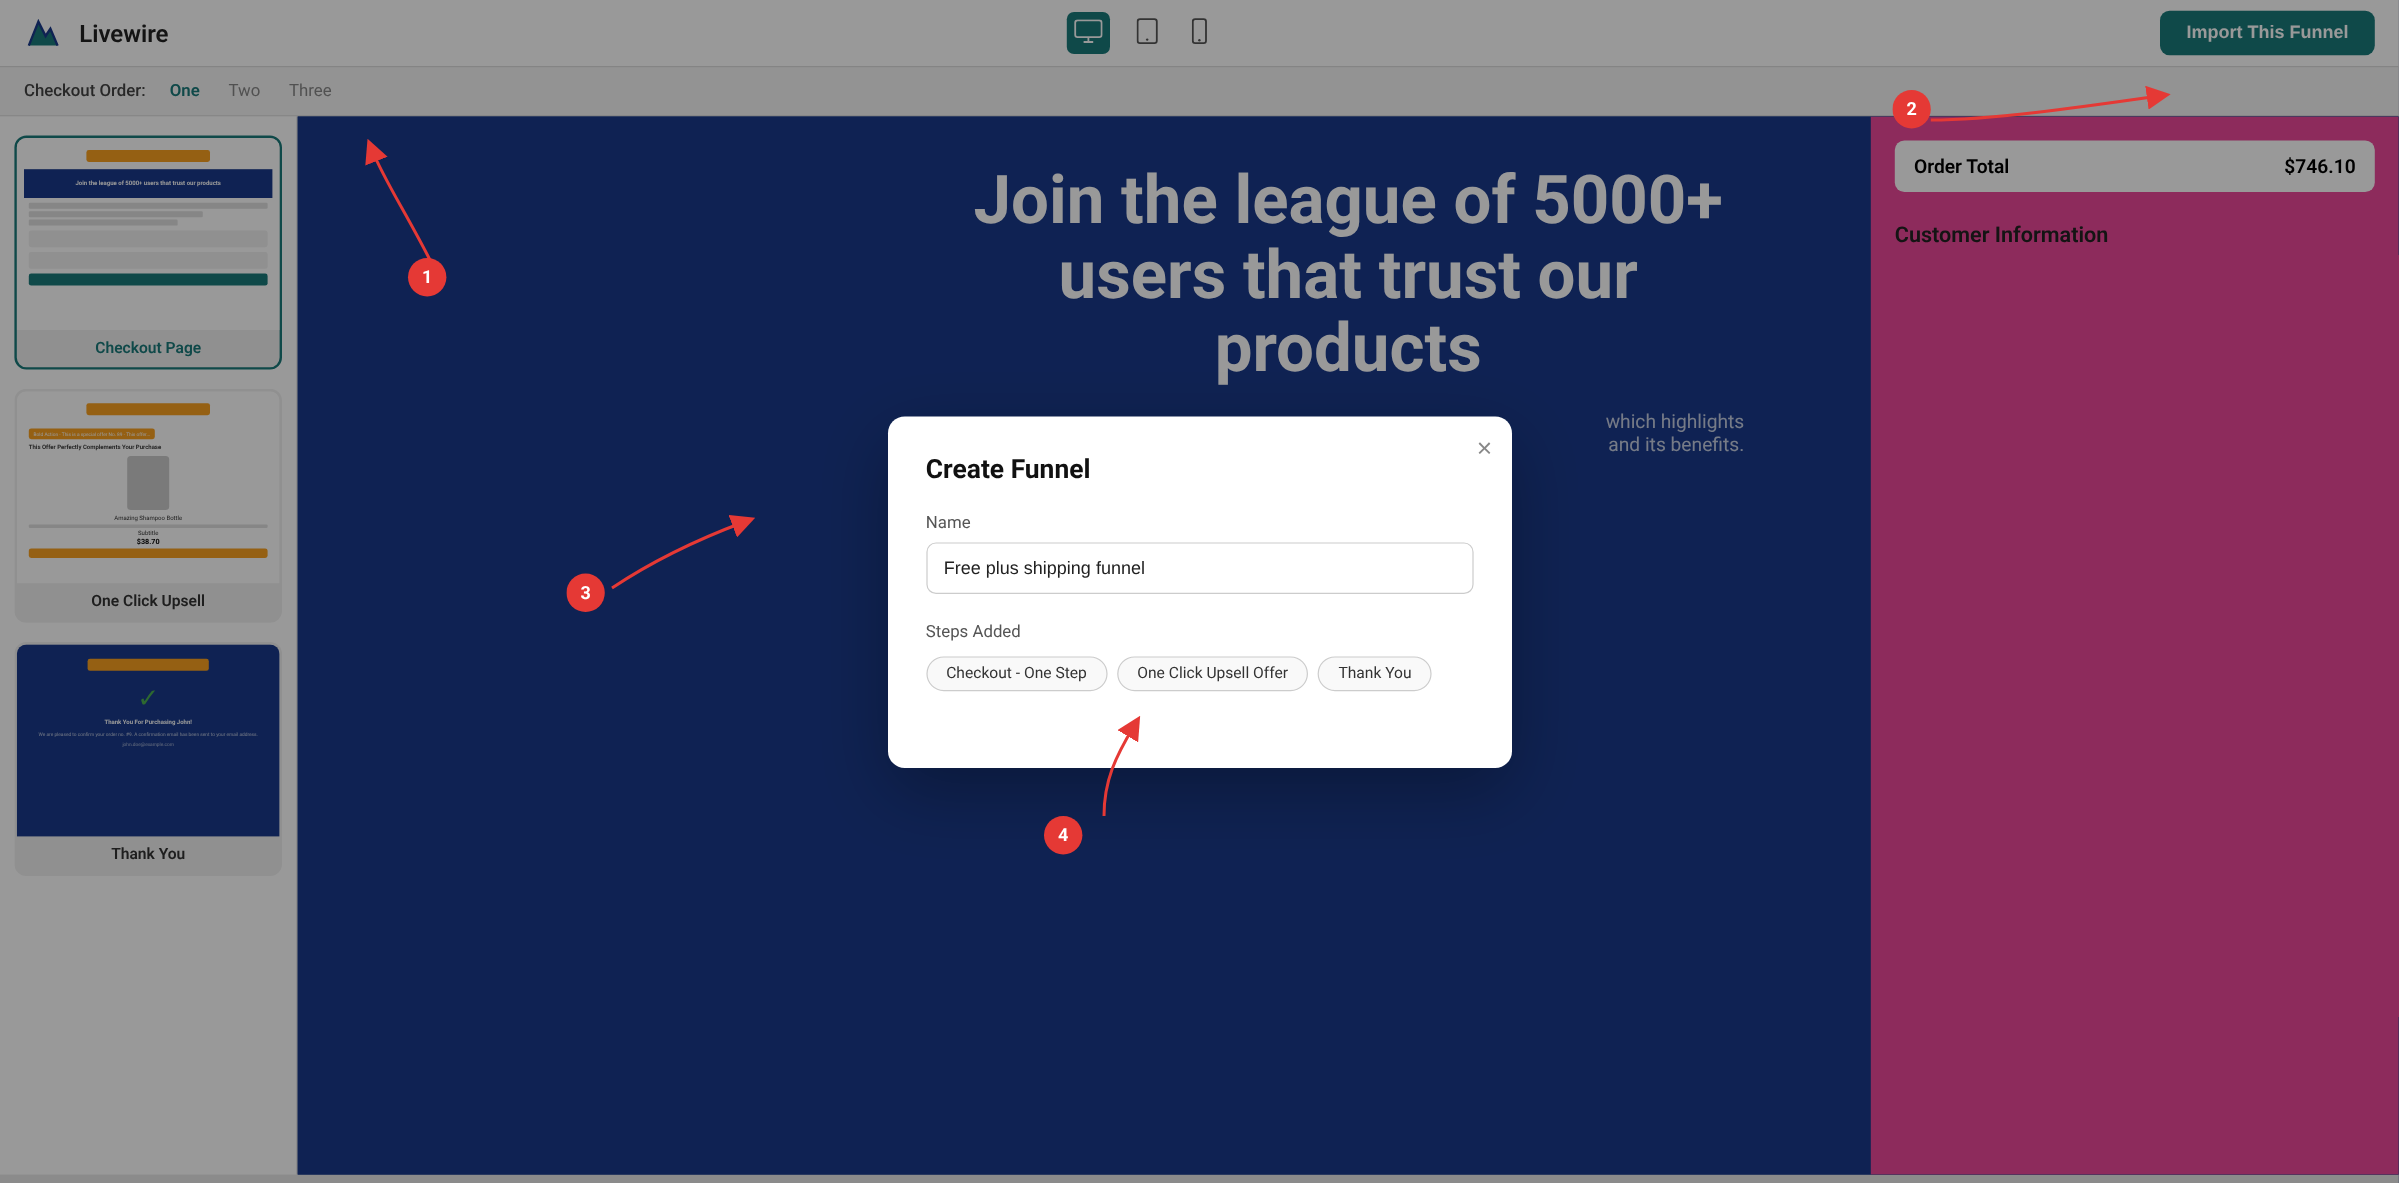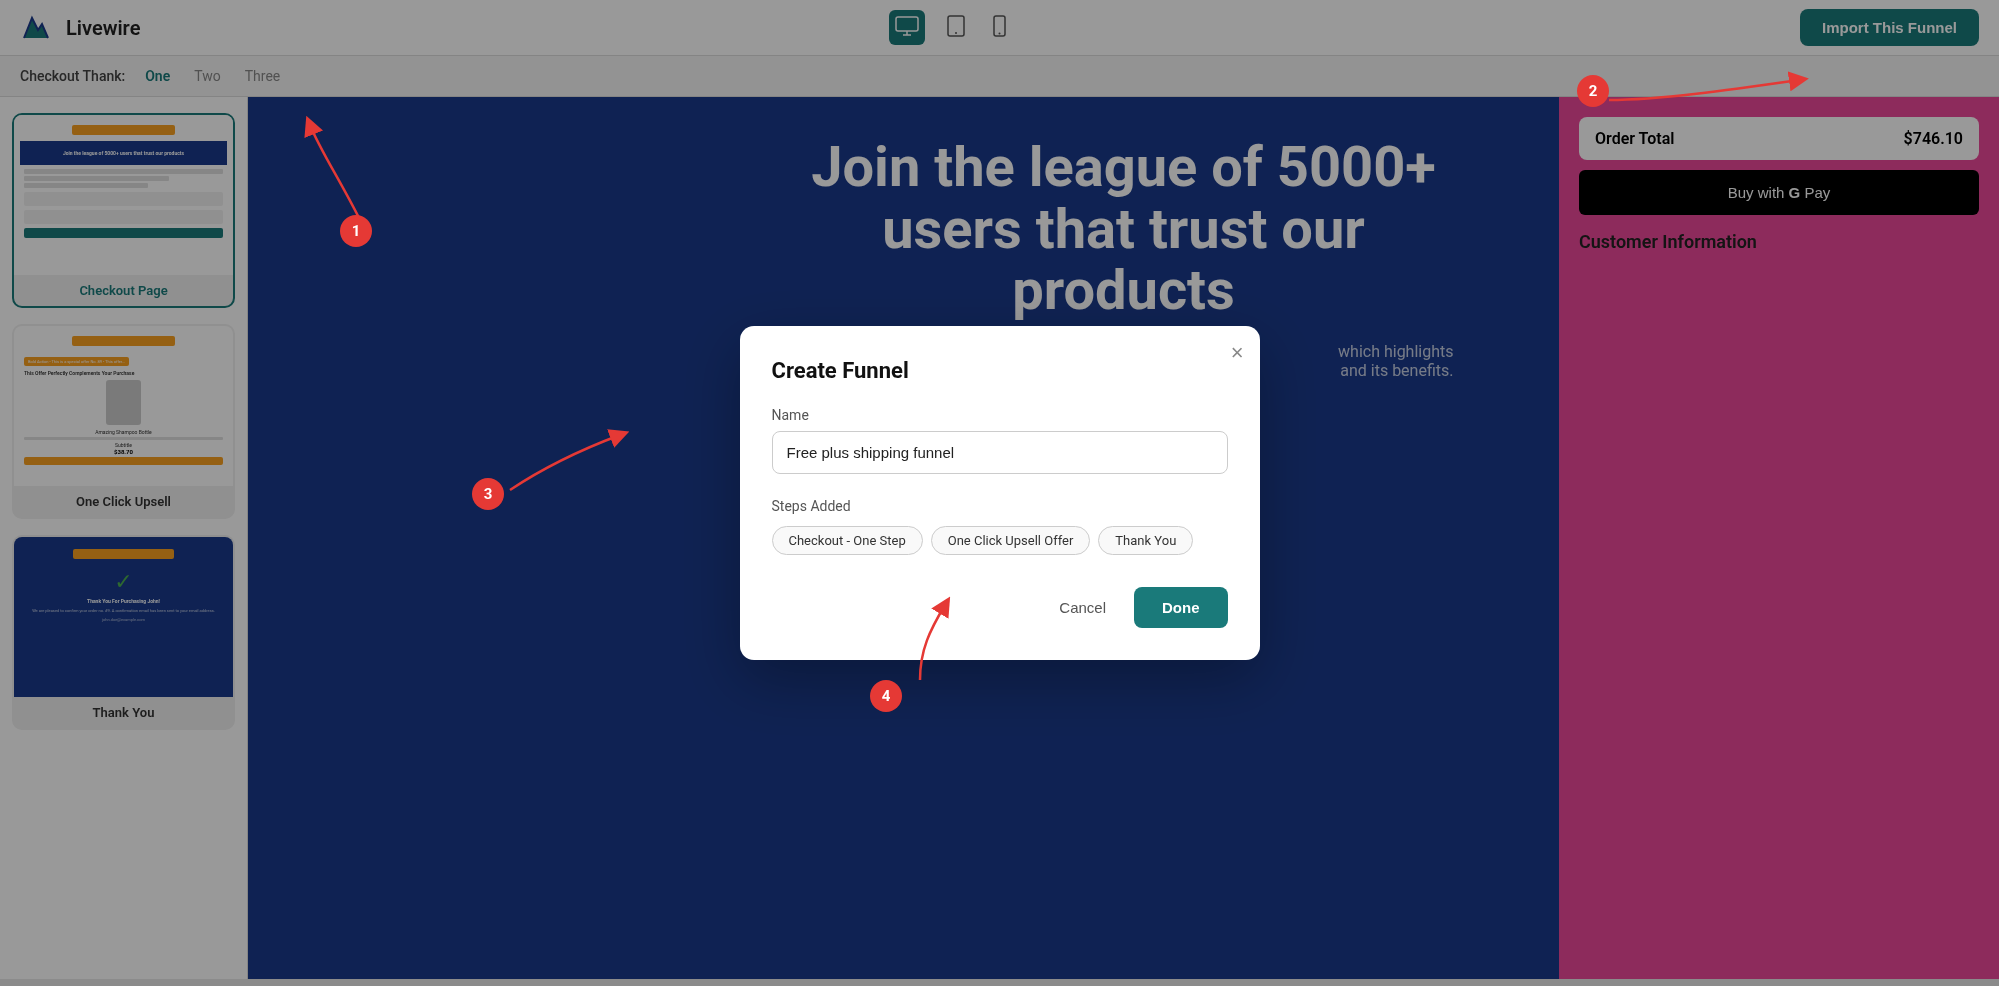--- a/index.html
+++ b/index.html
@@ -171,21 +171,21 @@
       <svg width="13" height="22" viewBox="0 0 13 22" fill="none">
         <rect x="1" y="1" width="11" height="20" rx="2" stroke="currentColor" stroke-width="1.5"></rect>
         <circle cx="6.5" cy="18.5" r="1" fill="currentColor"></circle>
       </svg>
     </button>
   </div>
   <button class="import-btn">Import This Funnel</button>
 </div>
 
 <div class="sub-header">
-  <span class="checkout-steps-label">Checkout Thank:</span>
+  <span class="checkout-steps-label">Checkout Order:</span>
   <a class="step-link active">One</a>
   <a class="step-link">Two</a>
   <a class="step-link">Three</a>
 </div>
 
 <div class="main-layout">
 
   <div class="sidebar">
 
     <div class="sidebar-card active">
@@ -247,47 +247,38 @@
       <h1 class="hero-title">Join the league of 5000+ users that trust our products</h1>
       <p style="color:rgba(255,255,255,0.75);font-size:16px;text-align:right;width:100%;max-width:700px;padding-right:20px;">which highlights<br>and its benefits.</p>
     </div>
 
     <div class="checkout-panel">
       <div class="order-total-row">
         <span>Order Total</span>
         <span>$746.10</span>
       </div>
       <div class="pay-buttons">
-        <button class="gpay-btn">
-          <span>Buy with </span>
-          <span style="font-weight:700;">G</span>
-          <span> Pay</span>
-        </button>
       </div>
       <div class="section-title">Customer Information</div>
     </div>
   </div>
 </div>
 
 <div class="modal-overlay">
   <div class="modal">
     <button class="modal-close">×</button>
     <div class="modal-title">Create Funnel</div>
     <div class="modal-label">Name</div>
     <input class="modal-input" type="text" value="Free plus shipping funnel" style="">
     <div class="steps-label">Steps Added</div>
     <div class="steps-chips">
       <span class="step-chip">Checkout - One Step</span>
       <span class="step-chip">One Click Upsell Offer</span>
       <span class="step-chip">Thank You</span>
     </div>
-    <div class="modal-actions">
-      <button class="cancel-btn">Cancel</button>
-      <button class="done-btn">Done</button>
-    </div>
   </div>
 </div>
 
 <div class="annotation" style="left: 340px; top: 215px;">1</div>
 <svg class="arrow-annotation" style="left:260px;top:100px;width:120px;height:130px;" viewBox="0 0 120 130">
   <defs>
     <marker id="arr1" markerWidth="8" markerHeight="8" refX="4" refY="4" orient="auto">
       <path d="M0,0 L0,8 L8,4 Z" fill="#e53935"></path>
     </marker>
   </defs>

